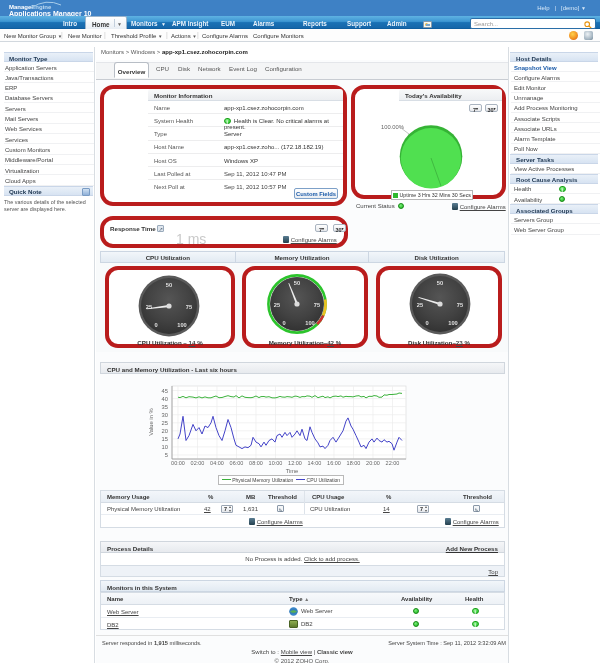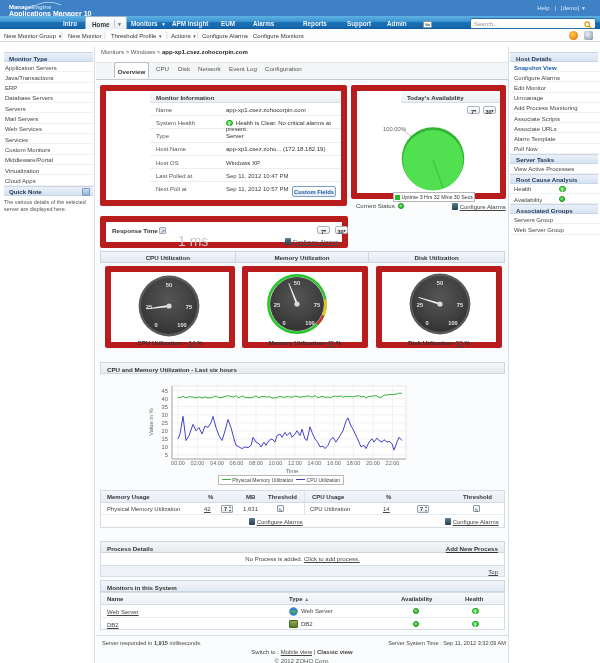--- a/index.html
+++ b/index.html
@@ -35,21 +35,21 @@
 #rightbar{position:absolute;left:508px;top:47px;width:92px;height:616px;background:#fff;border-left:1px solid #d8dde2;}
 .rhead{position:relative;margin:0 2px 0 1px;height:10px;background:linear-gradient(#e9f0f8,#d7e3f2);border-top:1px solid #c9d6e8;border-bottom:1px solid #c9d6e8;font-size:6.2px;font-weight:bold;color:#223a55;padding:1.6px 0 0 6px;}
 .ritem{position:relative;margin-left:2px;height:10.2px;border-bottom:1px solid #f0f1f3;font-size:6px;color:#444;padding:2.6px 0 0 3px;}
 
 #main{position:absolute;left:96px;top:60px;width:412px;height:603px;background:#fbfcfd;}
 
 #tabstrip{position:absolute;left:0px;top:2px;width:412px;height:18px;background:#f4f5f6;border-bottom:1px solid #c8ccd2;border-top:1px solid #e4e6ea;}
 .tab{position:absolute;top:5px;font-size:6.2px;color:#555;}
 #tabactive{position:absolute;left:18px;top:2px;width:35px;height:16px;background:#fff;border:1px solid #b8bec6;border-bottom:1px solid #fff;border-radius:3px 3px 0 0;font-size:6.2px;font-weight:bold;color:#333;text-align:center;padding-top:5px;}
 
-.panel{position:absolute;background:#fff;border:6px solid #b91c1c;border-radius:2px;padding-left:44px;}
+.panel{position:absolute;background:#fff;border:4px solid #b91c1c;border-radius:13px;padding-left:44px;}
 .phead{height:12px;background:linear-gradient(#f8f9fa,#eceef1);border-bottom:1px solid #d8dee5;border-radius:3px 3px 0 0;font-size:6.2px;font-weight:bold;color:#333;padding:3px 0 0 6px;}
 .mrow{position:relative;height:13.2px;border-bottom:1px solid #ededee;font-size:6px;color:#555;}
 .mrow .lab{position:absolute;left:6px;top:3.8px;}
 .mrow .val{position:absolute;left:76px;top:3.8px;color:#333;}
 .btn730{position:absolute;width:13px;height:8px;background:linear-gradient(#fff,#e7e9ec);border:1px solid #aab4c0;border-radius:2px;font-size:5.5px;font-weight:bold;color:#333;text-align:center;line-height:8px;}
 .greendot{display:inline-block;width:6px;height:6px;border-radius:50%;background:radial-gradient(circle at 35% 30%,#7af07a,#1eb41e);border:1px solid #128812;vertical-align:-1px;}
 .healthdot{display:inline-block;width:6.5px;height:6.5px;border-radius:50%;background:radial-gradient(circle at 35% 30%,#8df28d,#25c425);border:1px solid #16a016;vertical-align:-1px;color:#fff;font-size:5px;font-weight:bold;text-align:center;line-height:6px;}
 .alicon{display:inline-block;width:6px;height:7px;background:linear-gradient(#5a7d92,#24404e);border-radius:1px;vertical-align:-1px;}
 .seclabel{font-size:6.2px;font-weight:bold;color:#333;}
 .spinbtn{position:absolute;top:2px;width:12px;height:8px;background:linear-gradient(#fff,#e3e6ea);border:1px solid #9aa5b2;border-radius:1px;}

